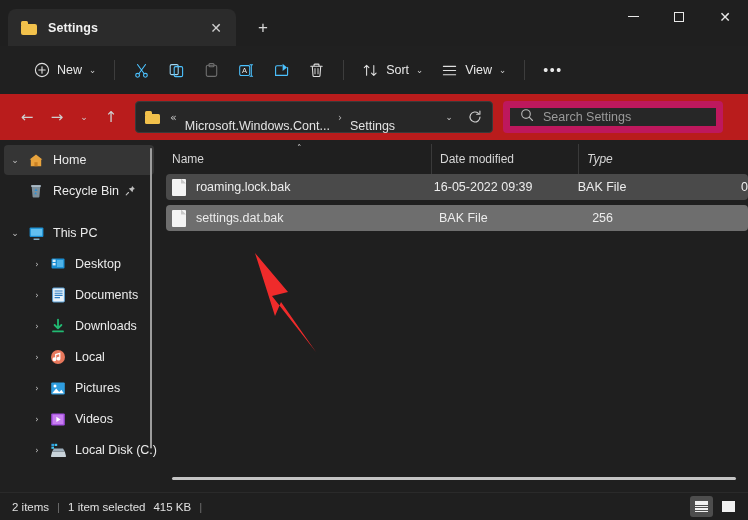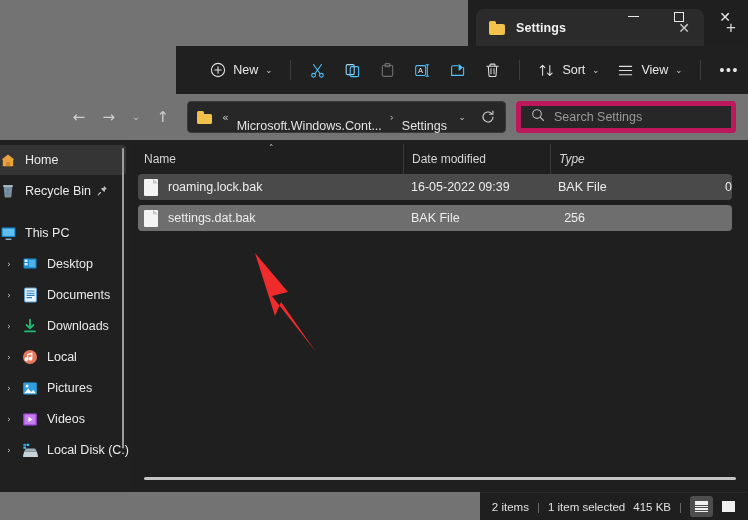--- a/index.html
+++ b/index.html
@@ -6,23 +6,23 @@
   html, body {
     width: 748px; height: 520px;
     background: #1f1f1f;
     font-family: "Liberation Sans", sans-serif;
     overflow: hidden;
     -webkit-font-smoothing: antialiased;
   }
   .window {
     position: relative;
     width: 748px; height: 520px;
-    background: #737373;
+    background: #b91c1c;
     color: #e6e6e6;
-    display: flex; flex-direction: column; align-items: flex-end;
+    display: flex; flex-direction: column;
   }
 
   
   .titlebar {
     height: 46px; min-height: 46px;
     background: #1f1f1f;
     display: flex; align-items: flex-end;
     position: relative;
   }
   .tabstrip { display: flex; align-items: flex-end; height: 46px; padding-left: 8px; }
@@ -101,21 +101,21 @@
   .addr-folder { width: 15px; height: 13px; position: relative; margin-right: 8px; flex:none; }
   .addr-folder .fb { position: absolute; left:0; top:3px; width:15px; height:10px; background:#f2c14b; border-radius:1.5px; }
   .addr-folder .ft { position: absolute; left:0; top:0; width:7px; height:4px; background:#f2c14b; border-radius:1.5px 1.5px 0 0; }
   .crumb { font-size: 12.5px; color: #e3e3e3; white-space: nowrap; padding: 3px 2px; border-radius: 3px; margin-top: 17px; }
   .crumb-sep { font-size: 10px; color: #b8b8b8; padding: 0 6px; font-family: "DejaVu Sans", sans-serif; }
   .crumb-overflow { font-size: 11px; color: #c8c8c8; padding: 0 6px 0 2px; font-family: "DejaVu Sans", sans-serif; }
   .addr-right { margin-left: auto; display: flex; align-items: center; }
   .addr-ico { width: 26px; height: 26px; display:flex; align-items:center; justify-content:center; color:#cfcfcf; border-radius:3px; }
   .searchbox {
     width: 220px; height: 32px; margin-left: 10px;
-    background: #272727; border: 5px solid #be185d; border-radius: 4px;
+    background: #272727; border: 7px solid #be185d; border-radius: 4px;
     display: flex; align-items: center; padding: 0 10px; gap: 9px;
   }
   .search-ph { font-size: 12.5px; color: #9a9a9a; }
 
   
   .body { flex: 1; display: flex; min-height: 0; position: relative; }
 
   
   .sidebar {
     width: 160px; min-width: 160px;
@@ -158,21 +158,21 @@
   .col.date { width: 147px; }
   .col.type { width: 114px; font-style: italic; }
   .col.size { width: 60px; }
   .sort-caret {
     position: absolute; left: 125px; top: -1px; font-size: 9px; color: #cfcfcf;
     font-family: "DejaVu Sans", sans-serif;
   }
   .rows { flex: 1; padding: 0 0 0 6px; position: relative; }
   .row {
     display: flex; align-items: center; height: 26px;
-    margin: 0 16px 5px 0; border-radius: 4px; padding-left: 6px;
+    margin: 0 0 5px 0; border-radius: 4px; padding-left: 6px;
   }
   .row.hover { background: #4a4a4a; }
   .row.selected { background: #6e6e6e; }
   .file-ico { width: 14px; height: 17px; position: relative; margin-right: 10px; flex: none; }
   .file-ico .pg { position: absolute; inset: 0; background: #f4f4f4; border-radius: 1px; }
   .file-ico .fold {
     position: absolute; right: 0; top: 0; width: 5px; height: 5px;
     background: #c9c9c9; clip-path: polygon(0 0, 100% 100%, 0 100%);
   }
   .cell { font-size: 12.5px; color: #ededed; white-space: nowrap; overflow: hidden; }

